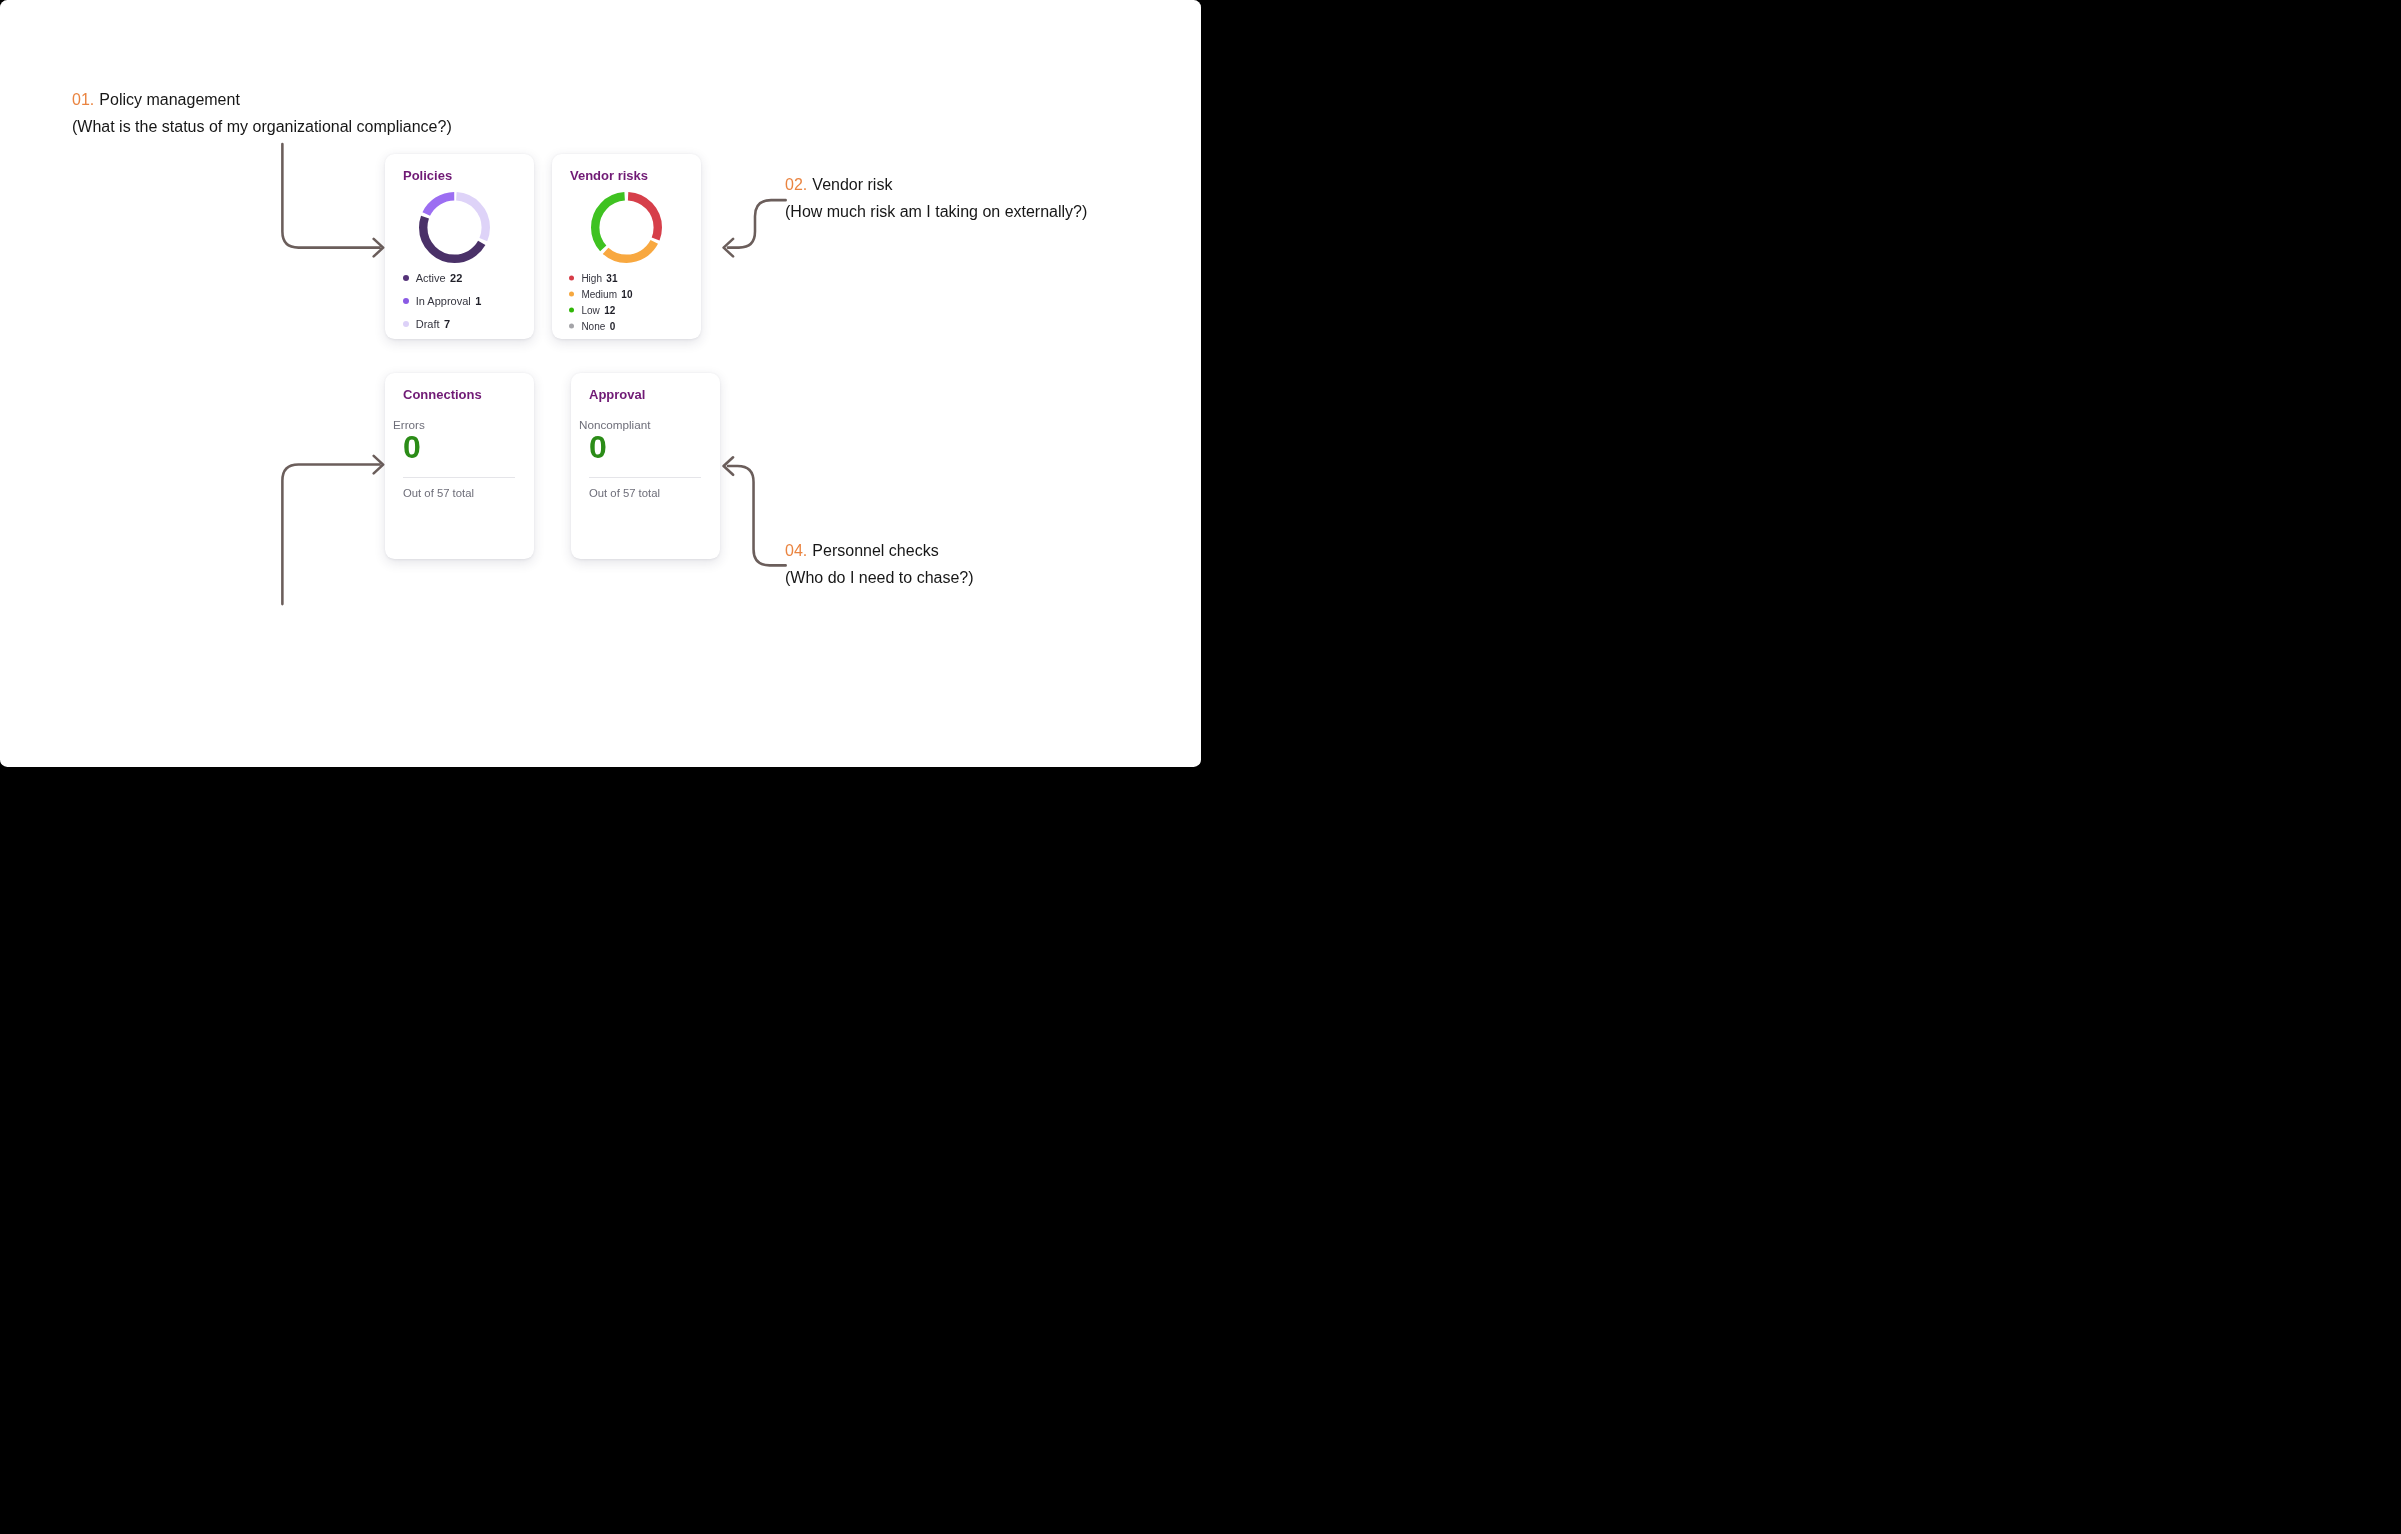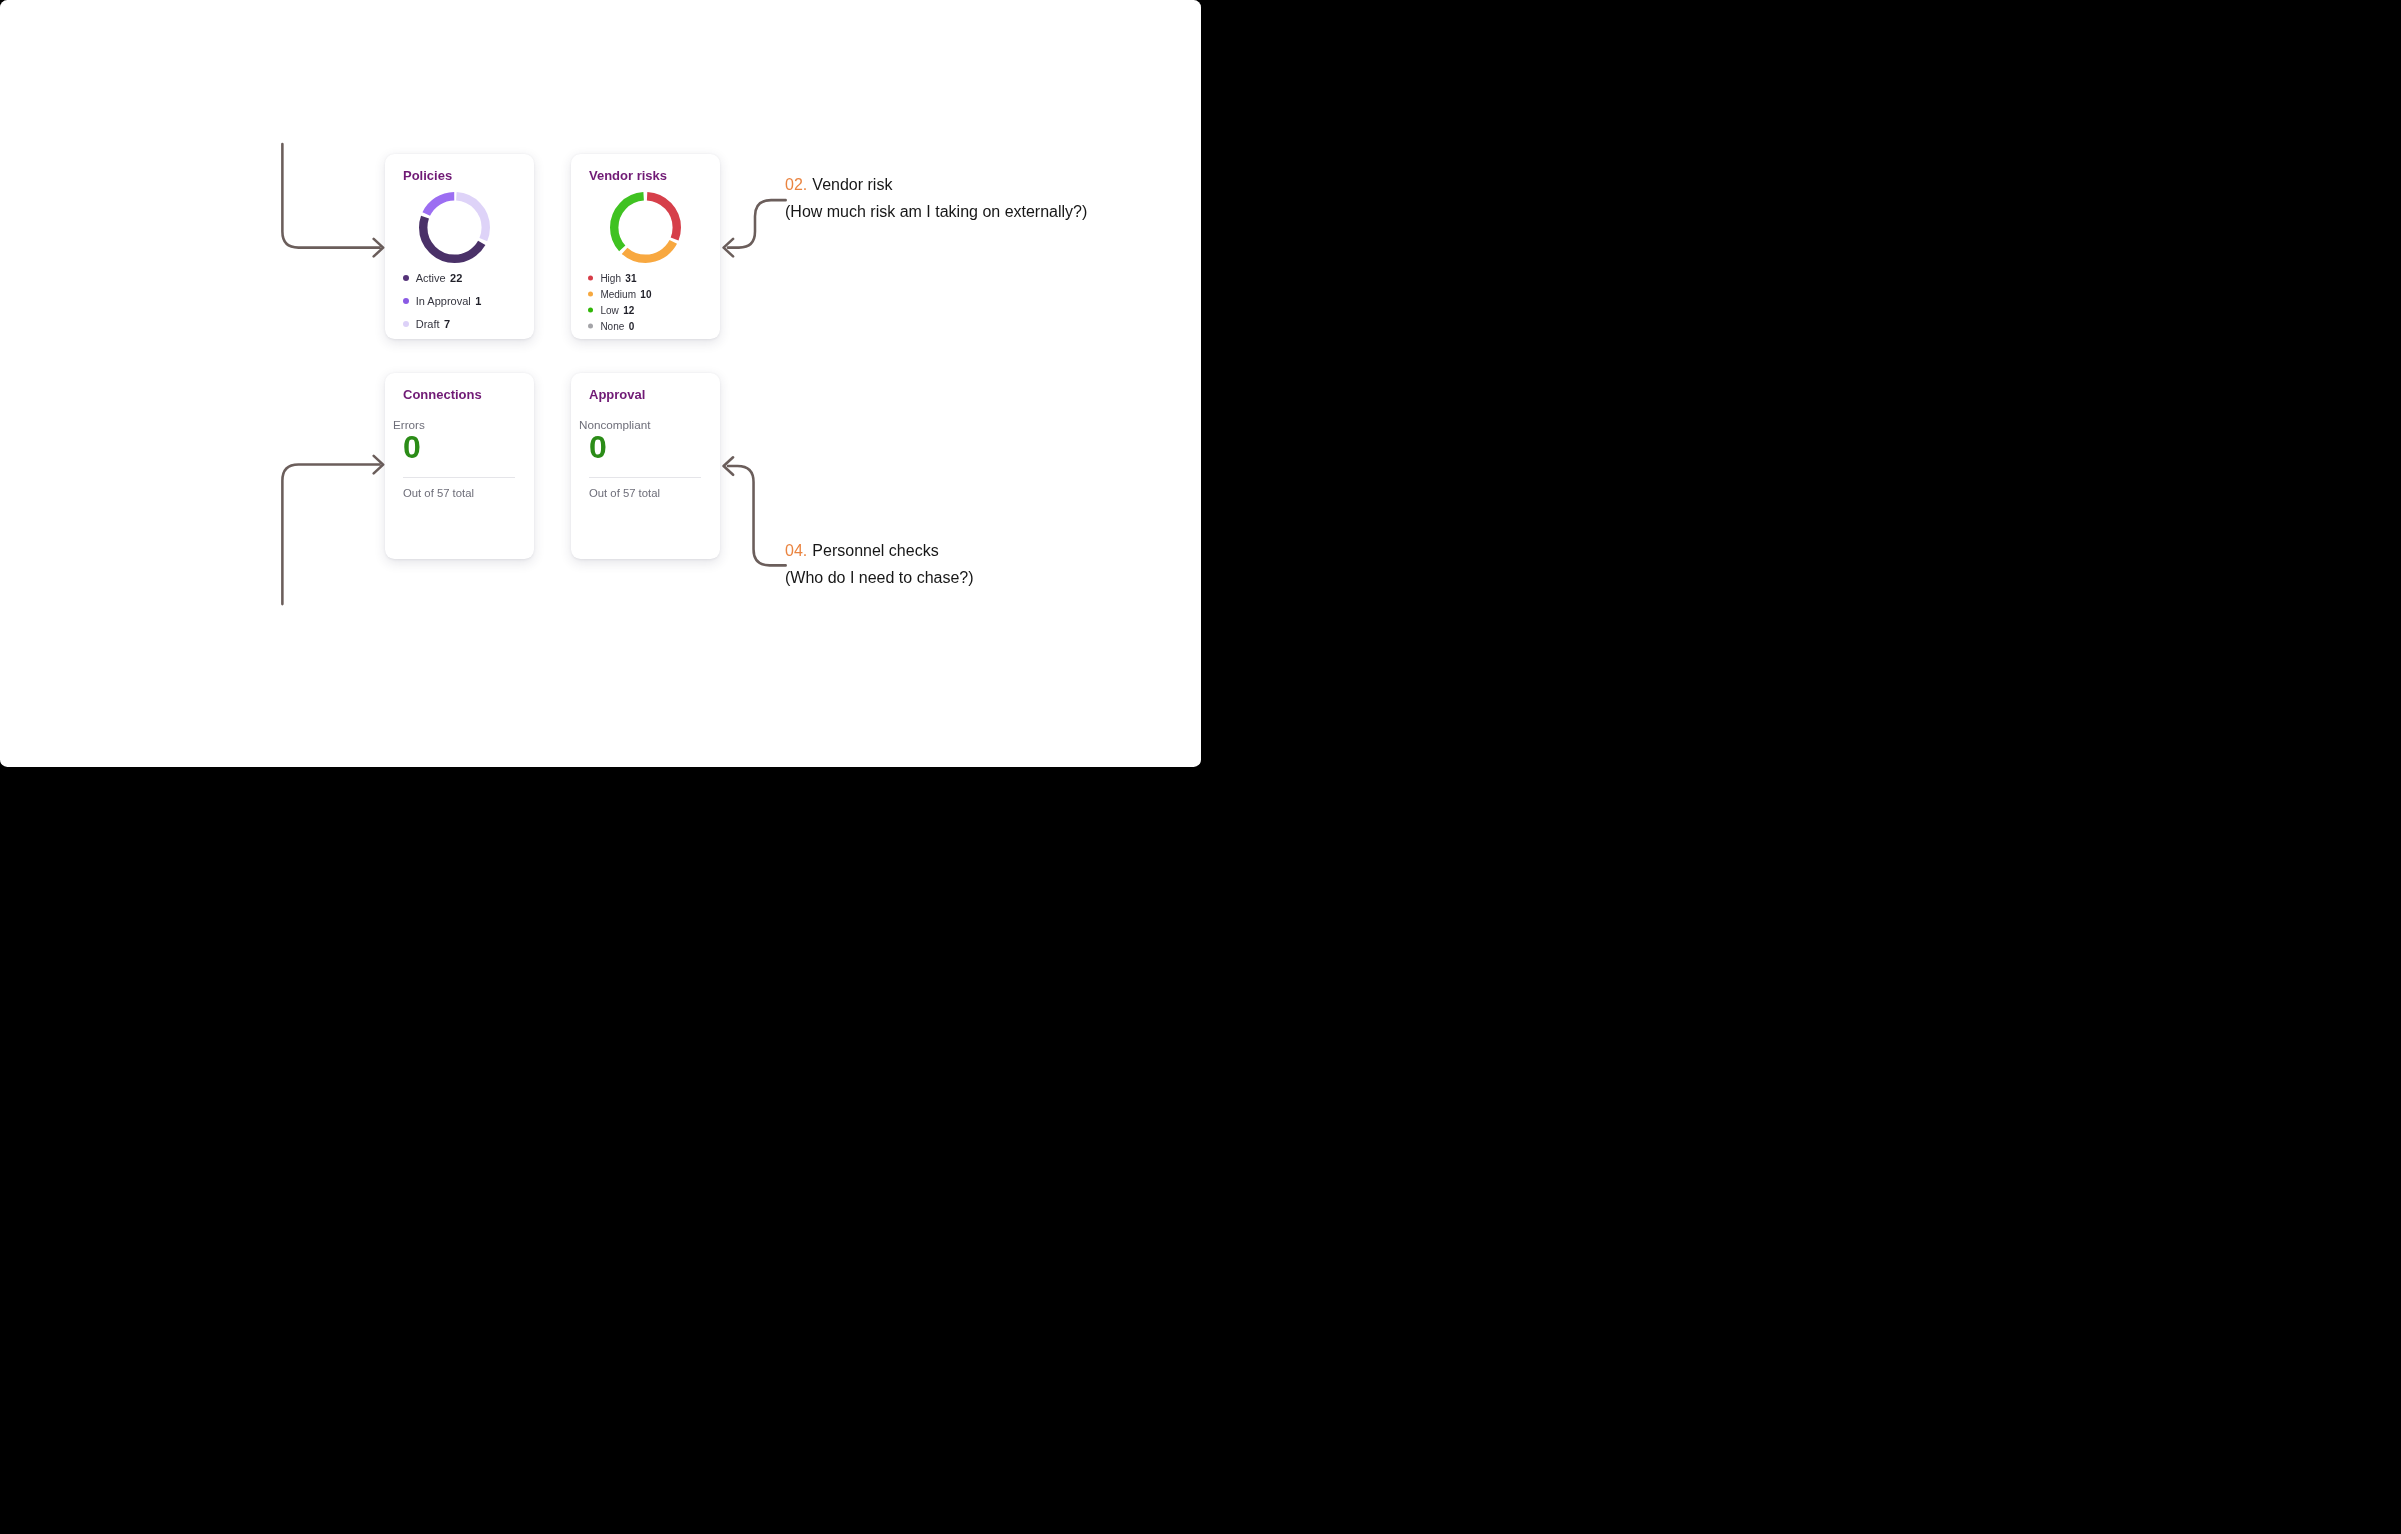--- a/index.html
+++ b/index.html
@@ -41,20 +41,24 @@
 
 <div class="page">
 
   <svg class="arrow-layer" width="1201" height="767" viewBox="0 0 1643 1050">
     <path class="arrow" d="M386 197 L386 317 Q386 339 408 339 L519 339 M511 327 L524 339 L511 351"></path>
     <path class="arrow" d="M1075 274 L1055 274 Q1033 274 1033 296 L1033 317 Q1033 339 1011 339 L996 339 M1003 327 L990 339 L1003 351"></path>
     <path class="arrow" d="M386 827 L386 658 Q386 636 408 636 L519 636 M511 624 L524 636 L511 648"></path>
     <path class="arrow" d="M1075 774 L1053 774 Q1031 774 1031 752 L1031 660 Q1031 638 1009 638 L996 638 M1003 626 L990 638 L1003 650"></path>
   </svg>
 
+  <div class="annotation" style="left:72px;top:90px;">
+    <div class="ann-line1"><span class="ann-num">01.</span><span>Policy management</span></div>
+    <div class="ann-line2">(What is the status of my organizational compliance?)</div>
+  </div>
 
   <div class="annotation" style="left:785px;top:175px;">
     <div class="ann-line1"><span class="ann-num">02.</span><span>Vendor risk</span></div>
     <div class="ann-line2">(How much risk am I taking on externally?)</div>
   </div>
 
 
   <div class="annotation" style="left:785px;top:541px;">
     <div class="ann-line1"><span class="ann-num">04.</span><span>Personnel checks</span></div>
     <div class="ann-line2">(Who do I need to chase?)</div>
@@ -79,21 +83,21 @@
       <span class="legend-label">In Approval</span>
       <span class="legend-value">1</span>
     </div>
     <div class="legend-row legend-lg" style="top:170px;">
       <span class="dot" style="background: rgb(220, 209, 248);"></span>
       <span class="legend-label">Draft</span>
       <span class="legend-value">7</span>
     </div>
   </div>
 
-  <div class="card" style="left:571px;top:154px;text-decoration:underline;">
+  <div class="card" style="left:552px;top:154px;text-decoration:underline;">
     <div class="card-title">Vendor risks</div>
     <svg class="donut" style="left:39px;top:38px;" width="71" height="71" viewBox="0 0 97 97">
       <g transform="rotate(-90 48.5 48.5)">
         <circle class="seg" cx="48.5" cy="48.5" r="42.75" pathLength="360" stroke-dasharray="108.5 251.5" stroke-dashoffset="-3" stroke="#d63f4a"></circle>
         <circle class="seg" cx="48.5" cy="48.5" r="42.75" pathLength="360" stroke-dasharray="104.5 255.5" stroke-dashoffset="-117.5" stroke="#f8a840"></circle>
         <circle class="seg" cx="48.5" cy="48.5" r="42.75" pathLength="360" stroke-dasharray="128.5 231.5" stroke-dashoffset="-228" stroke="#3fc221"></circle>
       </g>
     </svg>
     <div class="legend-row legend-sm" style="top:124px;">
       <span class="dot" style="background: rgb(214, 60, 71);"></span>

